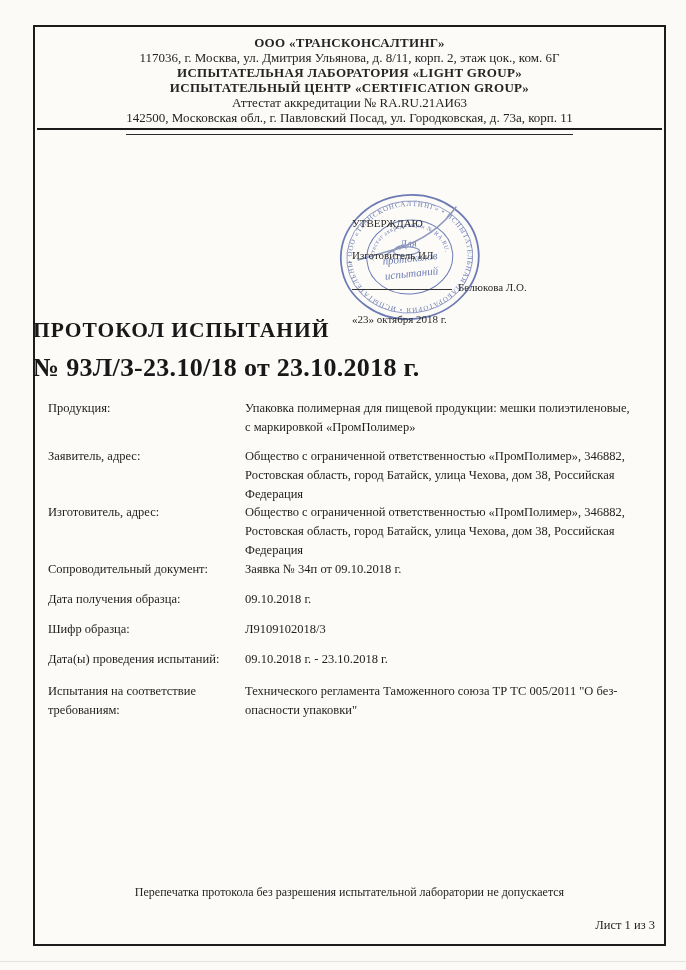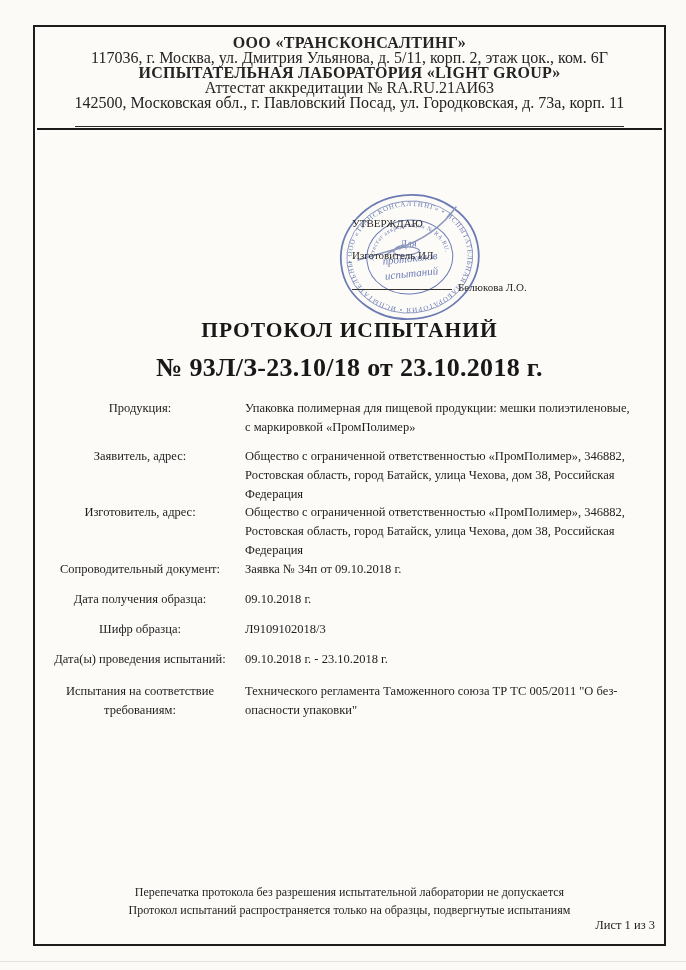--- a/index.html
+++ b/index.html
@@ -17,26 +17,26 @@
     width: 633px; height: 921px;
     border: 2px solid #1c1c1c;
     background: #fcfbf8;
   }
   
   .org-header {
     position: absolute;
     left: 33px; top: 35px;
     width: 633px;
     text-align: center;
-    font-size: 16px;
+    font-size: 13px;
     line-height: 15px;
     color: #242424;
   }
   .org-header .hl-bold { font-weight: 600; letter-spacing: .3px; }
-  .org-header .hl-underline span { border-bottom: 1px solid #2a2a2a; padding-bottom: 15px; }
+  .org-header .hl-underline span { border-bottom: 1px solid #2a2a2a; padding-bottom: 9px; }
   .header-rule {
     position: absolute;
     left: 37px; top: 128px;
     width: 625px; height: 2px;
     background: #1b1b1b;
   }
   
   .approval {
     position: absolute;
     left: 352px; top: 212px;
@@ -66,30 +66,30 @@
     position: absolute;
     left: 334px; top: 189px;
     width: 152px; height: 140px;
     pointer-events: none;
   }
   
   .doc-title {
     position: absolute;
     left: 33px; top: 318px;
     width: 633px;
-    text-align: center;
+    text-align: left;
     color: #181818;
   }
   .doc-title .t1 { font-size: 21.5px; font-weight: 700; letter-spacing: 1px; }
   .doc-title .t2 { font-size: 26px; font-weight: 700; margin-top: 10px; letter-spacing: .3px; }
   
   .field-row { position: absolute; font-size: 12.5px; line-height: 19px; }
   .field-row .flabel {
-    position: absolute; left: 40px; top: 0;
-    width: 200px; white-space: pre-line; text-align: center;
+    position: absolute; left: 48px; top: 0;
+    width: 200px; white-space: pre-line;
   }
   .field-row .fvalue {
     position: absolute; left: 245px; top: 0;
     width: 420px; white-space: pre-line;
   }
   
   .footer-notes {
     position: absolute;
     left: 33px; top: 884px;
     width: 633px;
@@ -114,22 +114,23 @@
     opacity: .35;
   }
 </style>
 </head>
 <body>
 
 <div class="page-frame"></div>
 
 <div class="org-header">
   <div class="hl-bold">ООО «ТРАНСКОНСАЛТИНГ»</div>
-  <div>117036, г. Москва, ул. Дмитрия Ульянова, д. 5/11, корп. 2, этаж цок., ком. 6Г</div>
+  <div>117036, г. Москва, ул. Дмитрия Ульянова, д. 8/11, корп. 2, этаж цок., ком. 6Г</div>
   <div class="hl-bold">ИСПЫТАТЕЛЬНАЯ ЛАБОРАТОРИЯ «LIGHT GROUP»</div>
+  <div class="hl-bold">ИСПЫТАТЕЛЬНЫЙ ЦЕНТР «CERTIFICATION GROUP»</div>
   <div>Аттестат аккредитации № RA.RU.21АИ63</div>
   <div class="hl-underline"><span>142500, Московская обл., г. Павловский Посад, ул. Городковская, д. 73а, корп. 11</span></div>
 </div>
 <div class="header-rule"></div>
 
 <div class="stamp-wrap">
   <svg width="152" height="140" viewBox="0 0 152 140">
     <defs>
       <path id="ringPath" d="M 18,68 A 58,51 0 1 1 134,68 A 58,51 0 1 1 18,68" fill="none"></path>
       <path id="innerArc" d="M 40,68 A 36,30 0 1 1 112,68" fill="none"></path>
@@ -156,20 +157,21 @@
   </svg>
 </div>
 
 <div class="approval">
   <span class="appr-line">УТВЕРЖДАЮ</span>
   <span class="appr-line">Изготовитель ИЛ</span>
   <span class="sig-row">
     <span class="sig-line"></span>
     <span>Белюкова Л.О.</span>
   </span>
+  <span class="appr-line">«23» октября 2018 г.</span>
 </div>
 
 <div class="doc-title">
   <div class="t1">ПРОТОКОЛ ИСПЫТАНИЙ</div>
   <div class="t2">№ 93Л/З-23.10/18 от 23.10.2018 г.</div>
 </div>
 
 <div class="field-row" style="top:399px">
   <span class="flabel">Продукция:</span>
   <span class="fvalue">Упаковка полимерная для пищевой продукции: мешки полиэтиленовые,
@@ -205,16 +207,15 @@
 </div>
 <div class="field-row" style="top:682px">
   <span class="flabel">Испытания на соответствие
 требованиям:</span>
   <span class="fvalue">Технического регламента Таможенного союза ТР ТС 005/2011 "О без-
 опасности упаковки"</span>
 </div>
 
 <div class="footer-notes">
   <div>Перепечатка протокола без разрешения испытательной лаборатории не допускается</div>
-  <div>Протокол испытаний распространяется только на образцы, подвергнутые испытаниям</div>
 </div>
 <div class="sheet-num">Лист 1 из 3</div>
 <div class="scan-smudge"></div>
 
 </body></html>

